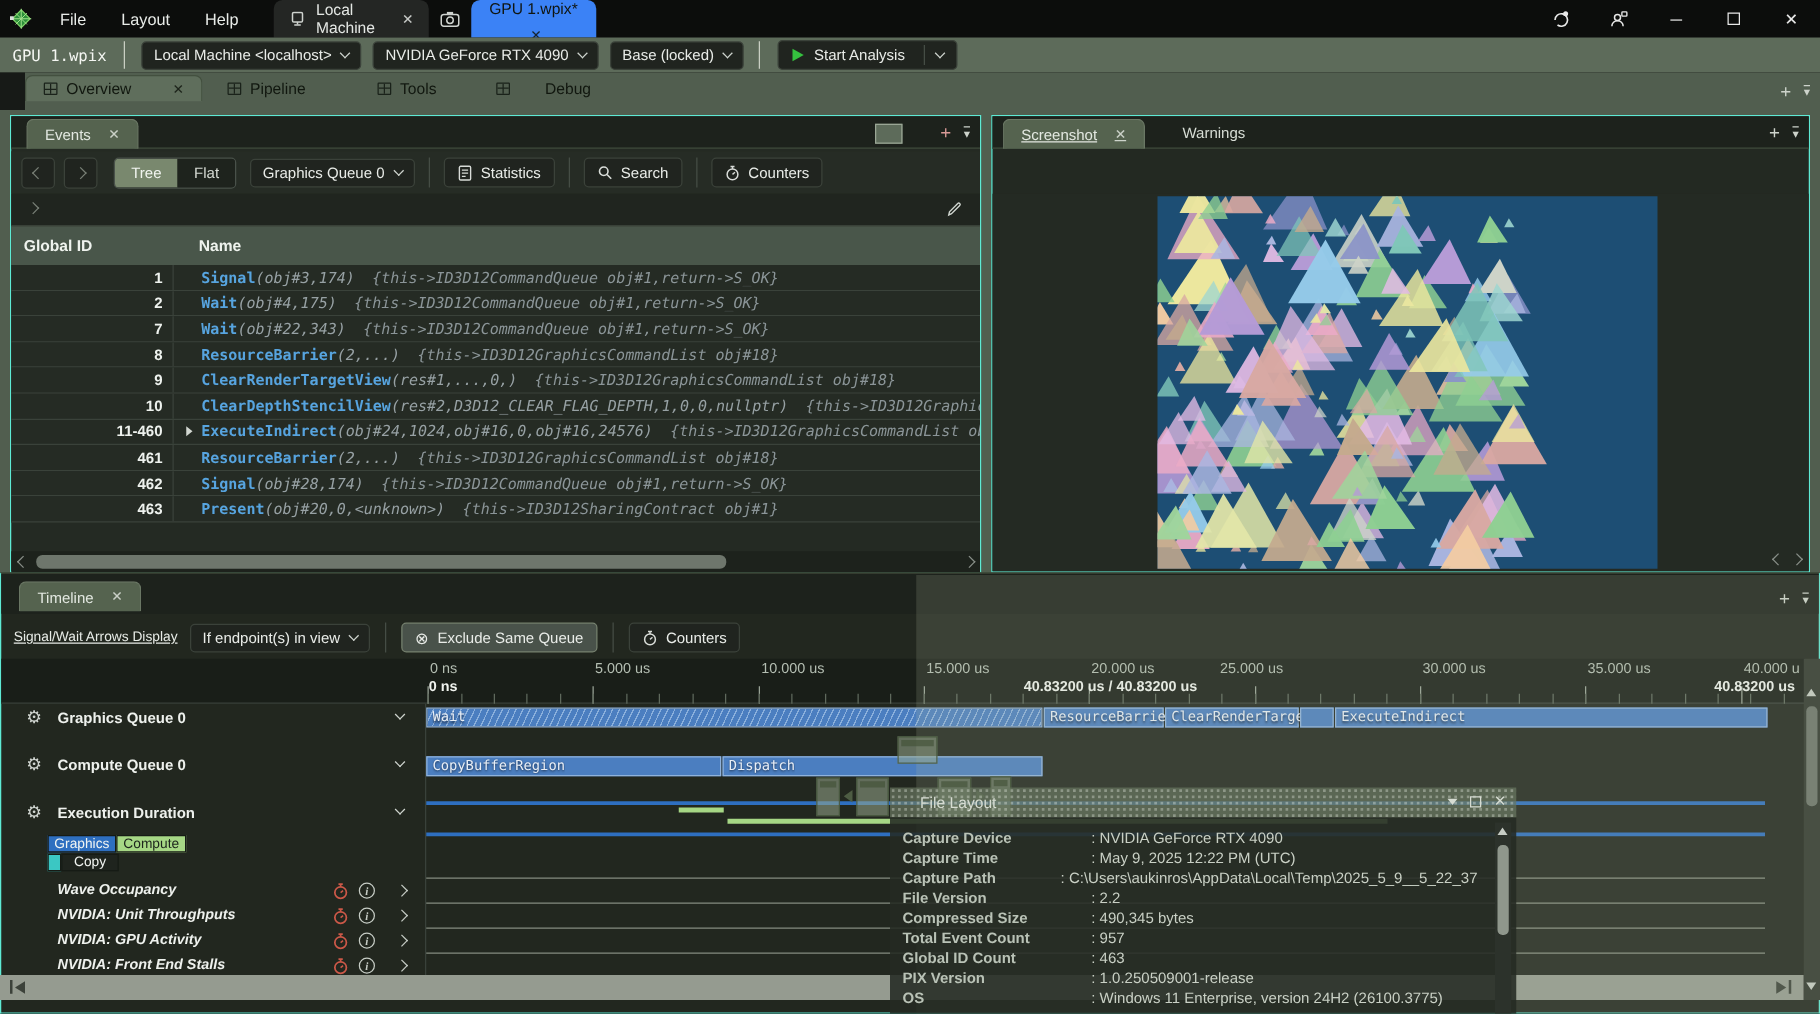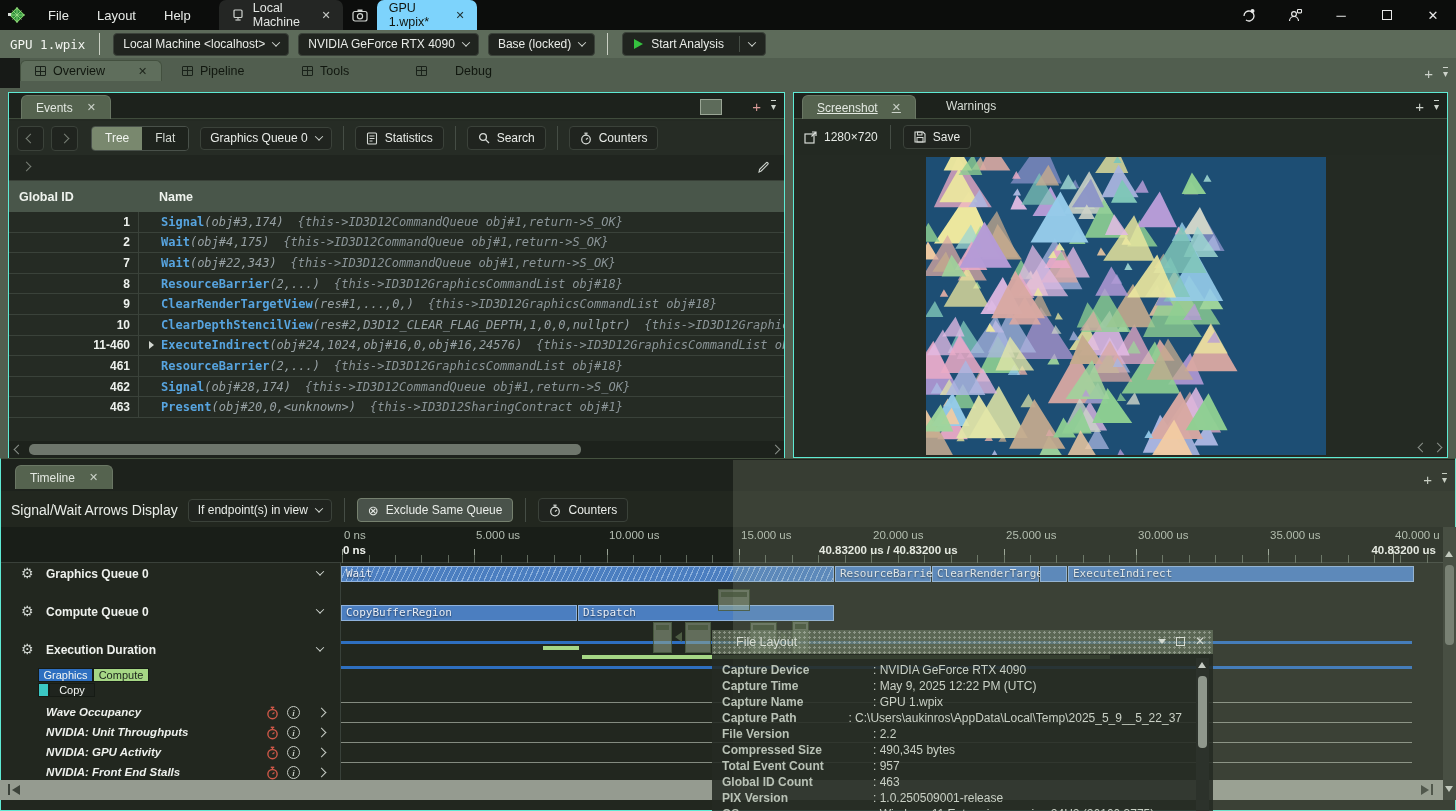--- a/index.html
+++ b/index.html
@@ -6,21 +6,21 @@
   html,body { width:1456px; height:811px; overflow:hidden; background:#181c18;
     font-family:"Liberation Sans", sans-serif; -webkit-font-smoothing:antialiased; }
   #app { position:relative; width:1456px; height:811px; overflow:hidden; background:#0c0d0c; }
   .abs { position:absolute; }
 
   
   #titlebar { position:absolute; left:0; top:0; width:1456px; height:30px; background:#0c0d0c; display:flex; align-items:center; }
   .menu-item { color:#e8ebe8; font-size:13px; padding:0 14px; height:30px; display:flex; align-items:center; }
   .tb-tab { height:30px; display:flex; align-items:center; gap:8px; padding:0 12px; font-size:12.5px; border-radius:7px 7px 0 0; }
   .tb-tab.inactive { background:#242624; color:#e4e7e4; }
-  .tb-tab.active { background:#7dd3fc; color:#10150f; }
+  .tb-tab.active { background:#3b82f6; color:#10150f;flex-direction:column; }
   .tab-close { font-size:11px; opacity:.85; padding-left:4px; }
   .win-ctl { width:46px; height:30px; display:flex; align-items:center; justify-content:center; color:#e8e8e8; font-size:13px; }
   .max-box { width:10px; height:10px; border:1.2px solid #e8e8e8; }
 
   
   #toolbar { position:absolute; left:0; top:30px; width:1456px; height:28px; background:#5d6b5a; display:flex; align-items:center; }
   .cap-label { font-family:"DejaVu Sans Mono", monospace; font-size:12.5px; color:#f4f6f2; padding:0 10px; }
   .vsep-light { width:1px; height:22px; background:#c9cfc3; margin:0 4px; }
   .dd { height:23px; background:#20241f; border:1px solid #3b423a; border-radius:4px; color:#e9ece8; font-size:12px;
         display:flex; align-items:center; gap:8px; padding:0 9px; margin-left:9px; }
@@ -84,21 +84,21 @@
   #screenshot-panel { left:793px; top:92px; width:655px; height:366px; background:#232922; }
   #shot-toolbar { position:absolute; left:0; top:28px; width:100%; height:32px; display:flex; align-items:center; gap:8px; padding-left:10px; background:#232922; }
   .res-label { color:#e6eae5; font-size:12px; display:flex; gap:7px; align-items:center; }
   #screenshot-image { position:absolute; left:132px; top:64px; width:400px; height:298px; background:#1d4e74; }
   .shot-nav { position:absolute; right:6px; bottom:6px; display:flex; gap:8px; }
 
   
   #timeline-panel { left:0; top:458px; width:1456px; height:353px; background:#22271f; border-top:1px solid #45523f; }
   #tl-tabrow { position:absolute; left:0; top:0; width:100%; height:32px; background:#1d221c; }
   #tl-toolbar { position:absolute; left:0; top:34px; width:100%; height:34px; display:flex; align-items:center; padding-left:10px; gap:8px; }
-  .tl-label { color:#e8ece7; font-size:14px; }
+  .tl-label { color:#e8ece7; font-size:11px;text-decoration:underline; }
   .btn-lit { background:#49524a; border:1px solid #76816f; }
   #ruler { position:absolute; left:0; top:68px; width:1443px; height:36px; background:#191e18; border-bottom:1px solid #3a413a; }
   .tick-label { position:absolute; top:2px; font-size:11.5px; color:#b4beb2; white-space:nowrap; }
   .tick-major { position:absolute; top:22px; width:1px; height:14px; background:#99a396; }
   .tick-minor { position:absolute; top:28px; width:1px; height:8px; background:#5f695c; }
   .pos-label { position:absolute; top:17px; font-size:11.5px; font-weight:bold; color:#f0f3ee; white-space:nowrap; }
 
   #timeline-layer { position:absolute; left:0; top:0; width:1456px; height:811px; pointer-events:none; }
   .track-head { position:absolute; left:0; width:340px; height:20px; display:flex; align-items:center; }
   .gear { color:#cfd4cf; font-size:14px; position:absolute; left:21px; top:1px; }
@@ -242,21 +242,21 @@
       <span class="tab-close" style="margin-left:22px;">✕</span>
     </div>
     <div class="main-tab" style="left:168px;">
       <span class="grid-icon"></span>
       <span>Pipeline</span>
     </div>
     <div class="main-tab" style="left:288px;">
       <span class="grid-icon"></span>
       <span>Tools</span>
     </div>
-    <div class="main-tab" style="left:402px;gap:28px;">
+    <div class="main-tab" style="left:383px;gap:28px;">
       <span class="grid-icon"></span>
       <span>Debug</span>
     </div>
     <div class="corner-ics" style="top:7px;">
       <span class="plus-ic">+</span>
       <span class="pin-ic">▾</span>
     </div>
   </div>
 
   <div class="abs" style="left:0;top:88px;width:1456px;height:372px;background:#515e4f;"></div>
@@ -434,42 +434,20 @@
       <div class="ptab" style="left:8px;text-decoration:underline;">
         <span>Screenshot</span>
         <span class="tab-close">✕</span>
       </div>
       <div class="ptab-plain" style="left:140px;">
         <span>Warnings</span>
       </div>
       <div class="corner-ics">
         <span class="plus-ic" style="color:#cdd3cb;">+</span>
         <span class="pin-ic">▾</span>
-      </div>
-    </div>
-    <div id="shot-toolbar">
-      <span class="res-label">
-        <span>
-            <svg width="13" height="13" viewBox="0 0 13 13">
-              <rect x="1" y="3" width="9" height="9" fill="none" stroke="#d8dcd8" stroke-width="1.2"></rect>
-              <path d="M8 1 L12 1 L12 5 M12 1 L7.5 5.5" fill="none" stroke="#d8dcd8" stroke-width="1.2"></path>
-            </svg>
-          </span>
-        <span>1280×720</span>
-      </span>
-      <span class="vsep-dark"></span>
-      <div class="btn">
-        <span>
-            <svg width="12" height="12" viewBox="0 0 12 12">
-              <path d="M1 1 H9 L11 3 V11 H1 Z" fill="none" stroke="#d8dcd8" stroke-width="1.1"></path>
-              <rect x="3" y="6.5" width="6" height="4.5" fill="none" stroke="#d8dcd8" stroke-width="1"></rect>
-              <rect x="3.5" y="1" width="4.5" height="3" fill="none" stroke="#d8dcd8" stroke-width="1"></rect>
-            </svg>
-          </span>
-        <span>Save</span>
       </div>
     </div>
     <div class="abs" style="left:0;top:62px;width:653px;height:302px;background:#242a23;"></div>
     <div id="screenshot-image">
       <svg id="shot-svg" width="400" height="298" viewBox="0 0 400 298">
           <polygon points="121.3,207.4 128.5,196.6 133.5,207.4" fill="#9fd49b" fill-opacity="0.94"></polygon>
           <polygon points="245.8,83.9 256.0,65.0 267.3,83.9" fill="#95cbea" fill-opacity="0.84"></polygon>
           <polygon points="-23.4,237.7 7.0,185.8 35.5,237.7" fill="#b59bd6" fill-opacity="0.89"></polygon>
           <polygon points="47.0,131.6 51.0,124.5 55.1,131.6" fill="#9fd49b" fill-opacity="0.84"></polygon>
           <polygon points="263.8,93.9 280.5,63.2 298.6,93.9" fill="#8a92c8" fill-opacity="0.81"></polygon>
@@ -701,21 +679,21 @@
           <span class="tick-label" style="left: 343px;">0 ns</span>
           <div class="tick-major" style="left: 341px;"></div>
           <span class="tick-label" style="left: 475px;">5.000 us</span>
           <div class="tick-major" style="left: 473px;"></div>
           <span class="tick-label" style="left: 608px;">10.000 us</span>
           <div class="tick-major" style="left: 606px;"></div>
           <span class="tick-label" style="left: 740px;">15.000 us</span>
           <div class="tick-major" style="left: 738px;"></div>
           <span class="tick-label" style="left: 872px;">20.000 us</span>
           <div class="tick-major" style="left: 870px;"></div>
-          <span class="tick-label" style="left: 1005px;">25.000 us</span>
+          <span class="tick-label" style="left: 975px;">25.000 us</span>
           <div class="tick-major" style="left: 1003px;"></div>
           <span class="tick-label" style="left: 1137px;">30.000 us</span>
           <div class="tick-major" style="left: 1135px;"></div>
           <span class="tick-label" style="left: 1269px;">35.000 us</span>
           <div class="tick-major" style="left: 1267px;"></div>
           <span class="tick-label" style="left: 1394px;">40.000 u</span>
           <div class="tick-major" style="left: 1392px;"></div>
           <div class="tick-minor" style="left: 341px;"></div>
           <div class="tick-minor" style="left: 367.5px;"></div>
           <div class="tick-minor" style="left: 393.9px;"></div>
@@ -932,24 +910,20 @@
       <div id="fd-rows">
           <div class="fd-row">
             <span class="fd-label">Capture Device</span>
             <span class="fd-value">: NVIDIA GeForce RTX 4090</span>
           </div>
           <div class="fd-row">
             <span class="fd-label">Capture Time</span>
             <span class="fd-value">: May 9, 2025  12:22 PM (UTC)</span>
           </div>
           <div class="fd-row">
-            <span class="fd-label">Capture Name</span>
-            <span class="fd-value">: GPU 1.wpix</span>
-          </div>
-          <div class="fd-row">
             <span class="fd-label">Capture Path</span>
             <span class="fd-value">: C:\Users\aukinros\AppData\Local\Temp\2025_5_9__5_22_37</span>
           </div>
           <div class="fd-row">
             <span class="fd-label">File Version</span>
             <span class="fd-value">: 2.2</span>
           </div>
           <div class="fd-row">
             <span class="fd-label">Compressed Size</span>
             <span class="fd-value">: 490,345 bytes</span>

